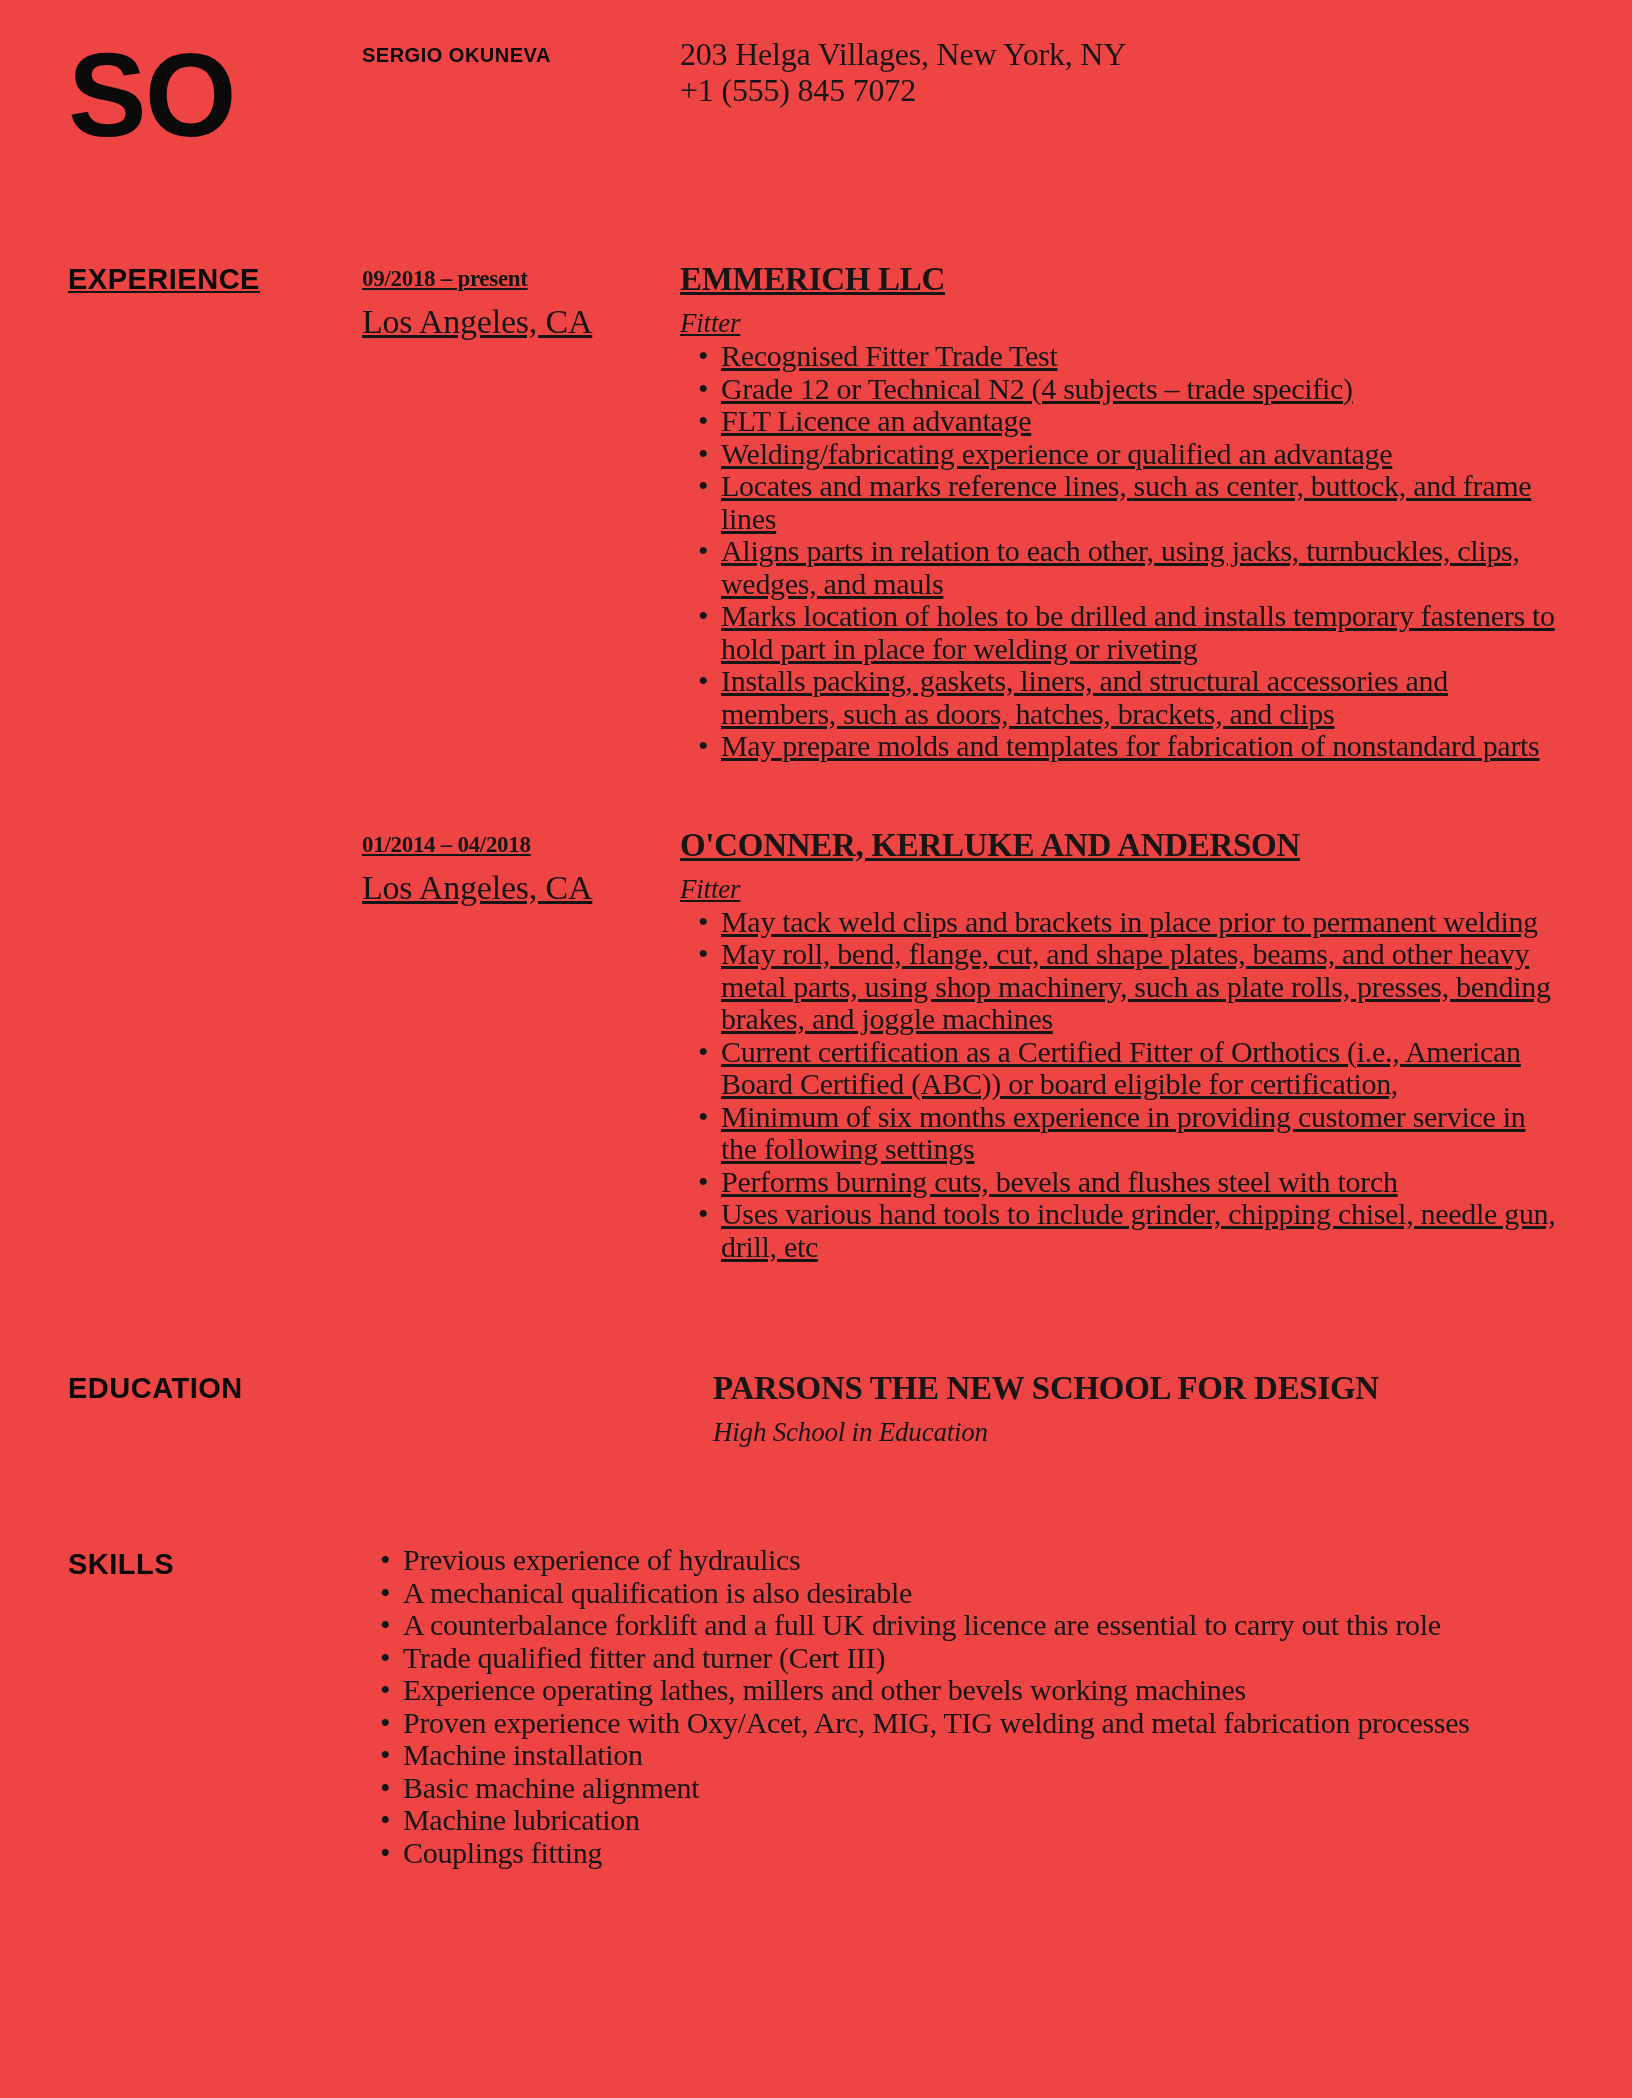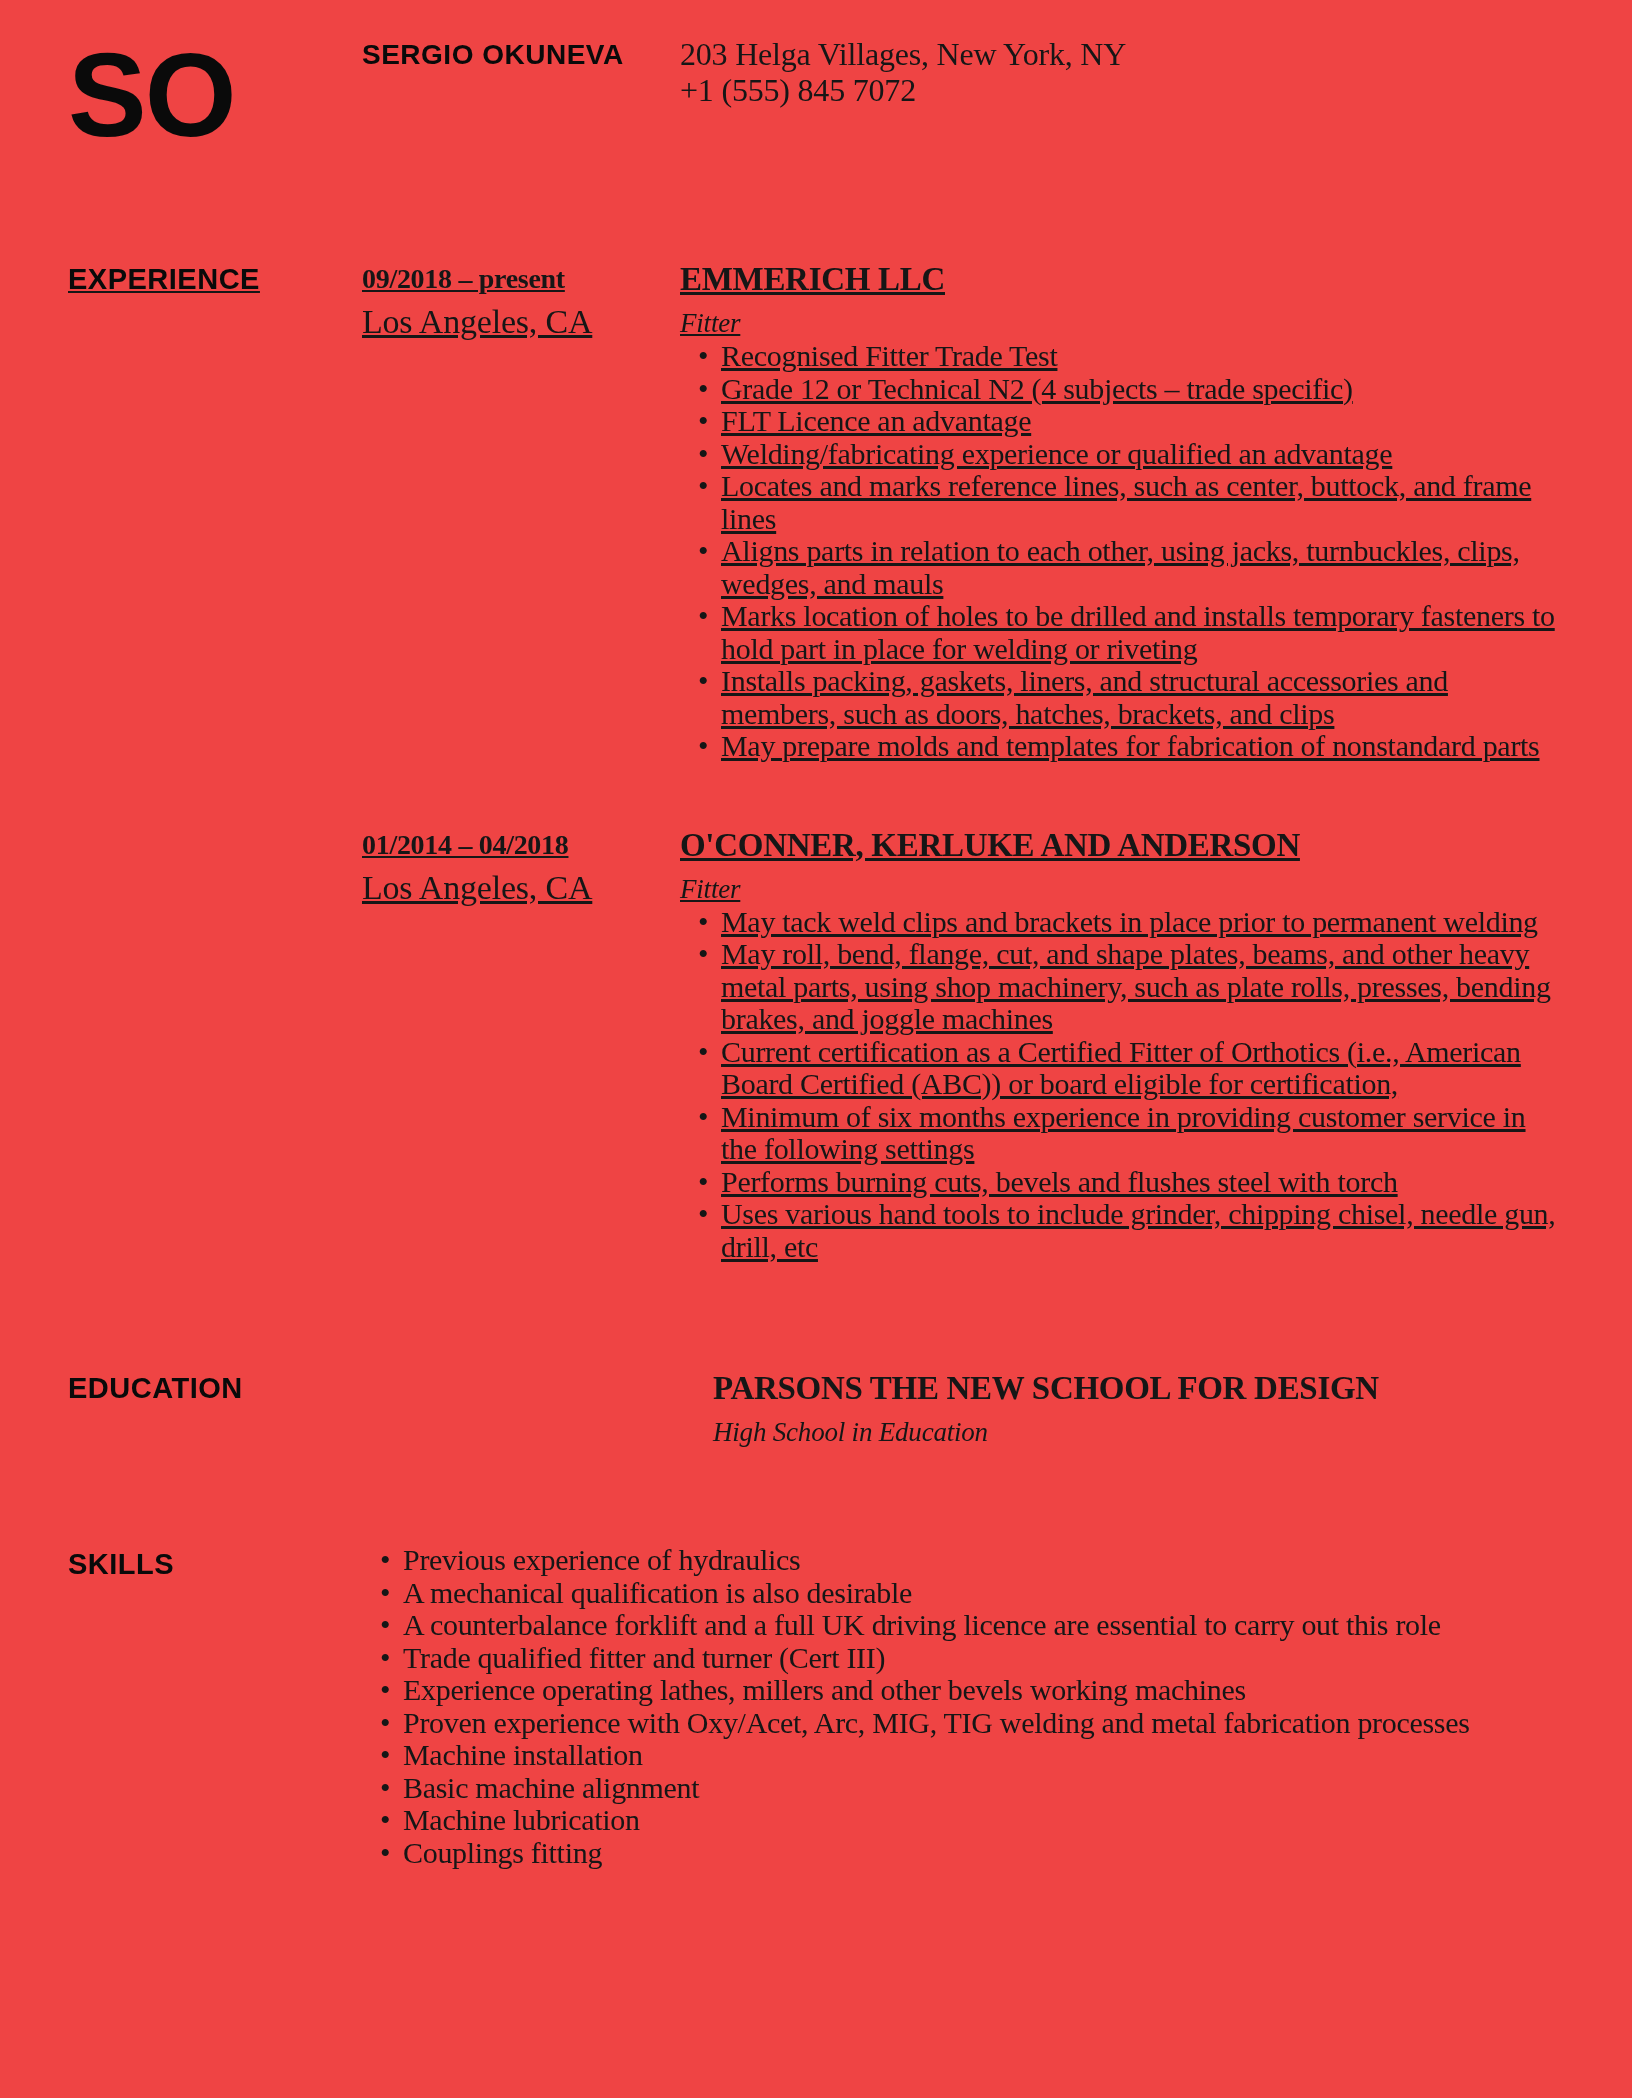--- a/index.html
+++ b/index.html
@@ -32,21 +32,21 @@
     font-family: "Liberation Sans", sans-serif;
     font-weight: 700;
     font-size: 118px;
     line-height: 118px;
     letter-spacing: -2px;
     color: #0a0a0a;
   }
   .person-name {
     font-family: "Liberation Sans", sans-serif;
     font-weight: 700;
-    font-size: 28px;
+    font-size: 20px;
     line-height: 36px;
     letter-spacing: 0.5px;
     color: #0a0a0a;
     margin-top: 1px;
   }
   .contact { font-size: 32px; line-height: 36px; letter-spacing: -0.2px; }
 
   
   .section-label {
     font-family: "Liberation Sans", sans-serif;
@@ -56,21 +56,21 @@
     letter-spacing: 0.5px;
     color: #0a0a0a;
   }
   .section-experience { margin-top: 105px; text-decoration: underline; }
   .section-education  { margin-top: 105px; gap: 33px; }
   .section-skills     { margin-top: 95px; }
   .job + .job { margin-top: 62px; }
 
   .job-dates {
     font-weight: 700;
-    font-size: 28px;
+    font-size: 23px;
     line-height: 40px;
     letter-spacing: -0.3px;
   }
   .job-location {
     font-size: 34px;
     line-height: 40px;
     margin-top: 3px;
     letter-spacing: -0.2px;
   }
   .company-name {

